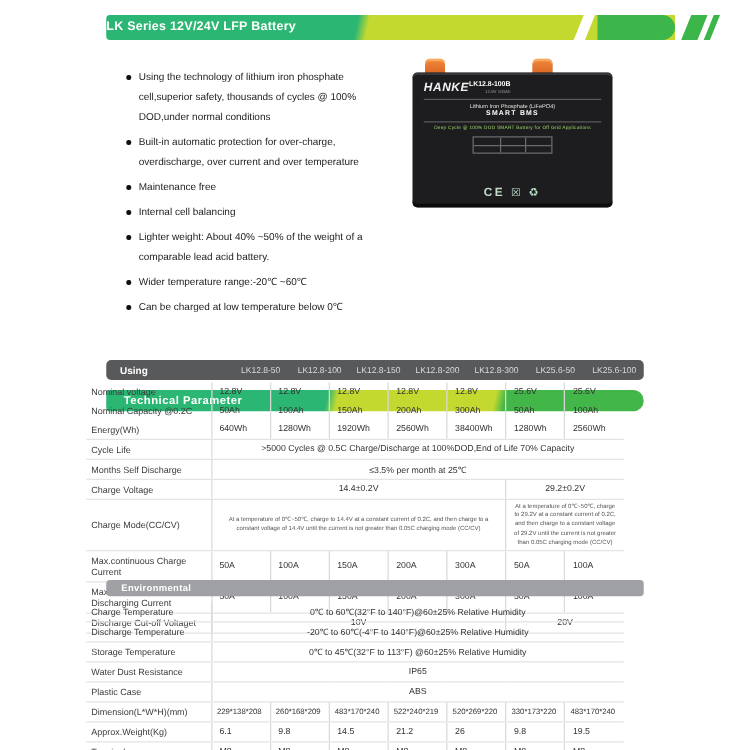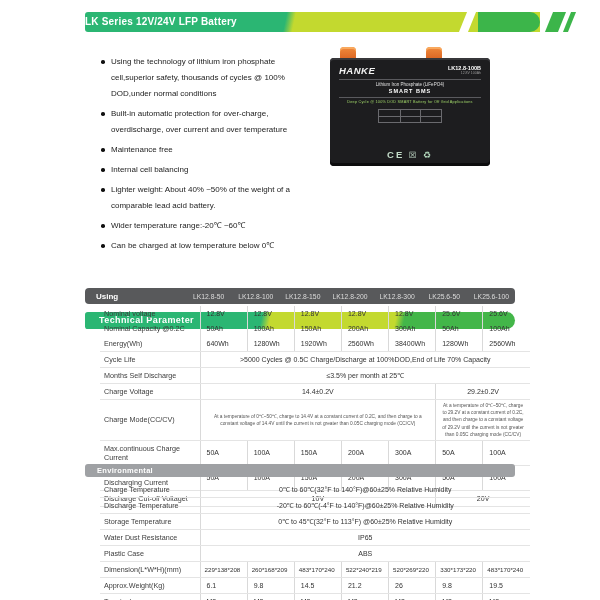--- a/index.html
+++ b/index.html
@@ -40,21 +40,21 @@
 
   
   .battery { position:absolute; left:328px; top:38px; width:164px; height:128px; }
   .terminal { position:absolute; top:9px; width:16px; height:14px;
     background:linear-gradient(#f08a3c,#d9601f); border-radius:4px 4px 2px 2px;
     box-shadow:inset 0 2px 0 #f9a95e, 0 1px 0 #7a3a12; }
   .terminal.t-left { left:12px; } .terminal.t-right { left:98px; }
   .bat-body { position:absolute; left:2px; top:20px; right:2px; bottom:0;
     background:#1d1d1f; border-radius:4px; box-shadow:inset 0 2px 0 #37373a, inset 0 -3px 0 #0c0c0d; }
   .bat-inner { padding:7px 9px 4px 9px; }
-  .bat-row1 { display:flex; justify-content:space-between; align-items:flex-start; }
+  .bat-row1 { display:flex; align-items:flex-start; }
   .bat-brand { font-style:italic; font-weight:bold; font-size:9.5px; color:#f2f2f2; letter-spacing:.5px; }
   .bat-model-wrap { text-align:right; }
   .bat-model { font-size:5.5px; font-weight:bold; color:#fff; }
   .bat-model-sub { font-size:3.5px; color:#9a9a9a; }
   .bat-hr { border-top:1px solid #5a5a5e; margin:3px 0 2px 0; }
   .bat-chem { text-align:center; font-size:4.5px; color:#e0e0e0; }
   .bat-bms { text-align:center; font-size:5.5px; font-weight:bold; color:#fff; letter-spacing:1px; margin-top:1px; }
   .bat-tagline { text-align:center; font-size:3.8px; color:#9fd468; margin-top:2px; letter-spacing:.2px; }
   .bat-grid { width:64px; height:14px; margin:5px auto 0 auto; border:1px solid #6a6a6e;
     display:grid; grid-template-columns:1fr 1fr 1fr; grid-template-rows:1fr 1fr; }
@@ -67,21 +67,21 @@
   .bat-marks .bin { font-size:8.5px; }
   .bat-marks .rec { color:#b9e0c3; }
 
   
   .model-bar { position:absolute; left:85px; top:288px; width:430px; height:16px;
     background:#58595b; border-radius:4px; display:flex; align-items:center; color:#fff; }
   .model-label { width:100px; padding-left:11px; font-size:8px; font-weight:bold; }
   .mcol { flex:1; text-align:center; font-size:6.8px; color:#dcdcdc; }
 
   
-  table.spec { position:absolute; left:100px; width:430px; border-collapse:collapse; table-layout:fixed; }
+  table.spec { position:absolute; left:69px; width:430px; border-collapse:collapse; table-layout:fixed; }
   #tech-table { top:306px; }
   #env-table  { top:482px; }
   table.spec td { border-bottom:1px solid #e4e4e4; vertical-align:middle; }
   table.spec tr.noline td { border-bottom:none; }
   td.lbl { font-size:7.2px; color:#3c3c3c; padding:3px 4px 3px 4px; line-height:1.25; }
   td.val { font-size:7px; color:#333; padding:3px 2px 3px 6px;
     border-left:1px solid #d9d9d9; }
   td.val.dense { font-size:6.2px; padding-left:4px; }
   td.spanv { font-size:7px; color:#333; text-align:center; padding:3px 4px;
     border-left:1px solid #d9d9d9; }

